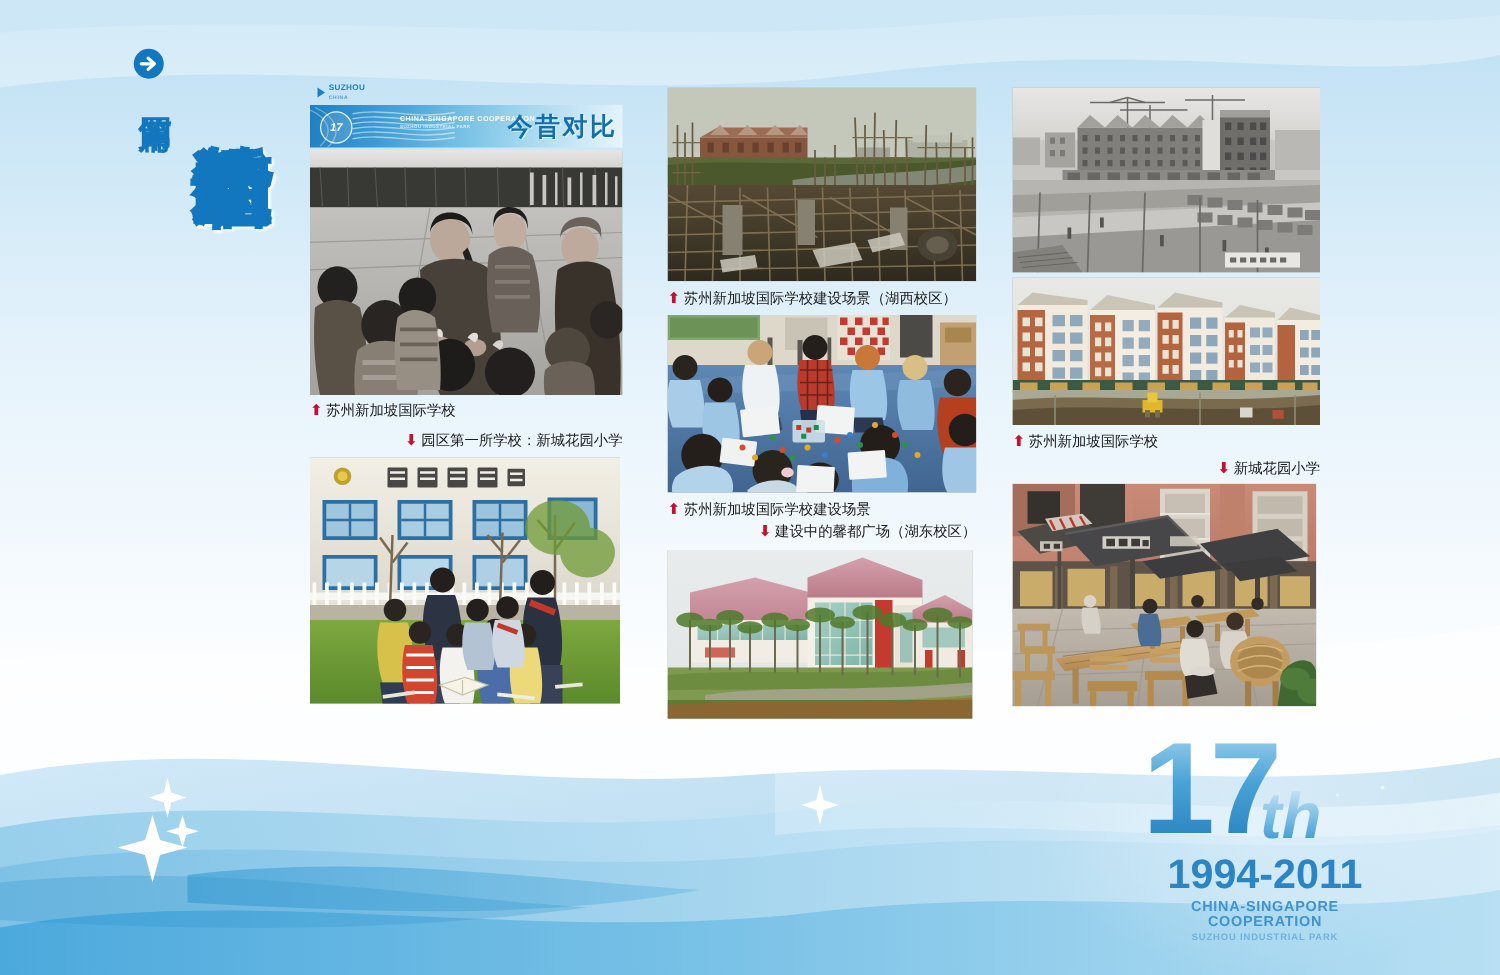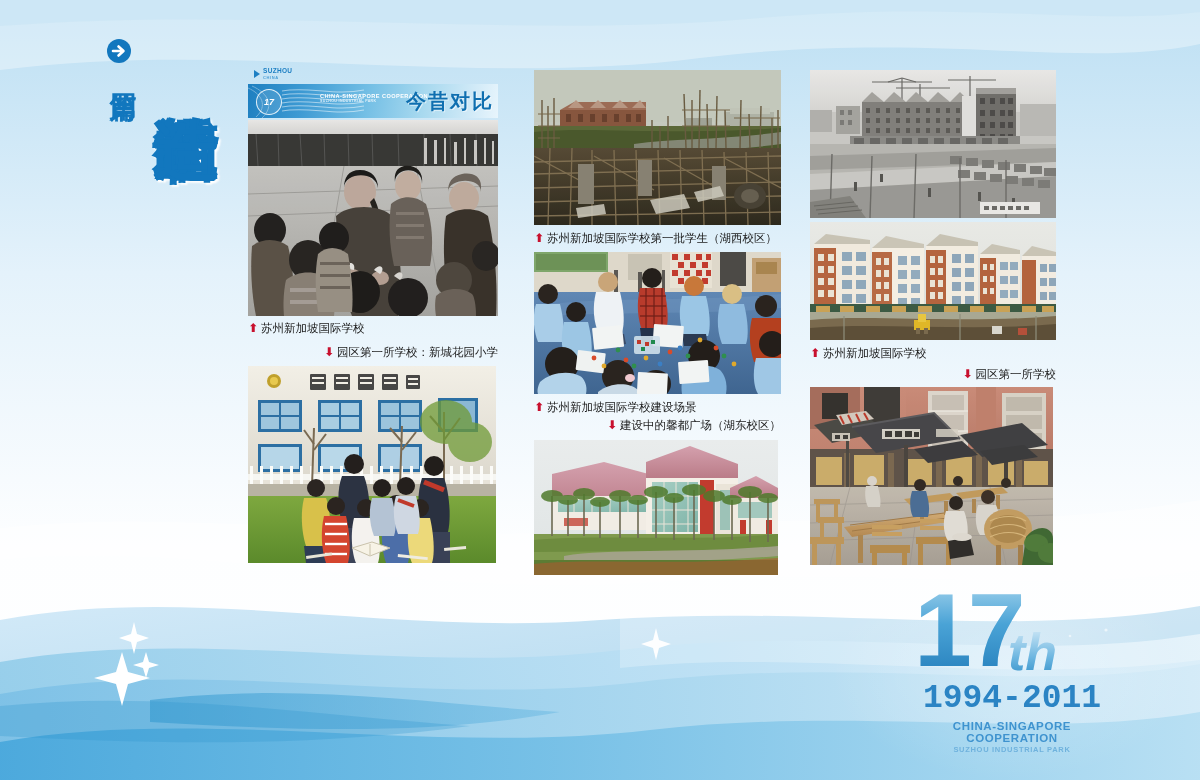--- a/index.html
+++ b/index.html
@@ -157,21 +157,20 @@
     position: relative;
     height: 108px;
   }
   .anniv-years {
     font-size: 33px;
     font-weight: bold;
     color: #2b84c4;
     letter-spacing: 0px;
     line-height: 1;
     margin-top: -4px;
-    font-family: Liberation Mono, monospace;
   }
   .anniv-l1 {
     font-size: 11.5px; font-weight: bold; color: #3f93cf;
     letter-spacing: .6px; margin-top: 5px;
   }
   .anniv-l2 {
     font-size: 7.5px; font-weight: bold; color: #6fb2dd;
     letter-spacing: .7px; margin-top: 1px;
   }
 </style>
@@ -682,21 +681,21 @@
         </g>
 
         <ellipse cx="216" cy="126" rx="16" ry="13" fill="#4b4437"></ellipse>
         <ellipse cx="216" cy="126" rx="9" ry="7" fill="#6b6354"></ellipse>
         <rect x="0" y="0" width="247" height="155" fill="#2b2a1c" opacity=".07"></rect>
       </svg>
     </div>
 
     <div class="caption" style="margin-top:6px;">
       <span class="cap-arrow">⬆</span>
-      <span>苏州新加坡国际学校第一批学生（湖西校区）</span>
+      <span>苏州新加坡国际学校建设场景（湖西校区）</span>
     </div>
 
     <div class="photo" style="width:247px;height:142px;margin-top:5px;">
       <svg class="ph-svg" viewBox="0 0 247 142" preserveAspectRatio="none" xmlns="http://www.w3.org/2000/svg">
         <defs>
           <linearGradient id="carpetG" x1="0" y1="0" x2="0" y2="1">
             <stop offset="0%" stop-color="#5f87b4"></stop>
               <stop offset="100%" stop-color="#3f6590"></stop>
           </linearGradient>
         </defs>
@@ -1244,21 +1243,21 @@
         </g>
       </svg>
     </div>
 
     <div class="caption" style="margin-top:6px;">
       <span class="cap-arrow">⬆</span>
       <span>苏州新加坡国际学校</span>
     </div>
     <div class="caption right-align" style="margin-top:5px;">
       <span class="cap-arrow">⬇</span>
-      <span>园区第一所学校</span>
+      <span>新城花园小学</span>
     </div>
 
     <div class="photo" style="width:243px;height:178px;margin-top:5px;">
       <svg class="ph-svg" viewBox="0 0 243 178" preserveAspectRatio="none" xmlns="http://www.w3.org/2000/svg">
         <defs>
           <linearGradient id="cfWall" x1="0" y1="0" x2="0" y2="1">
             <stop offset="0%" stop-color="#cf8f7c"></stop>
               <stop offset="100%" stop-color="#b87664"></stop>
           </linearGradient>
           <linearGradient id="cfWood" x1="0" y1="0" x2="0" y2="1">

